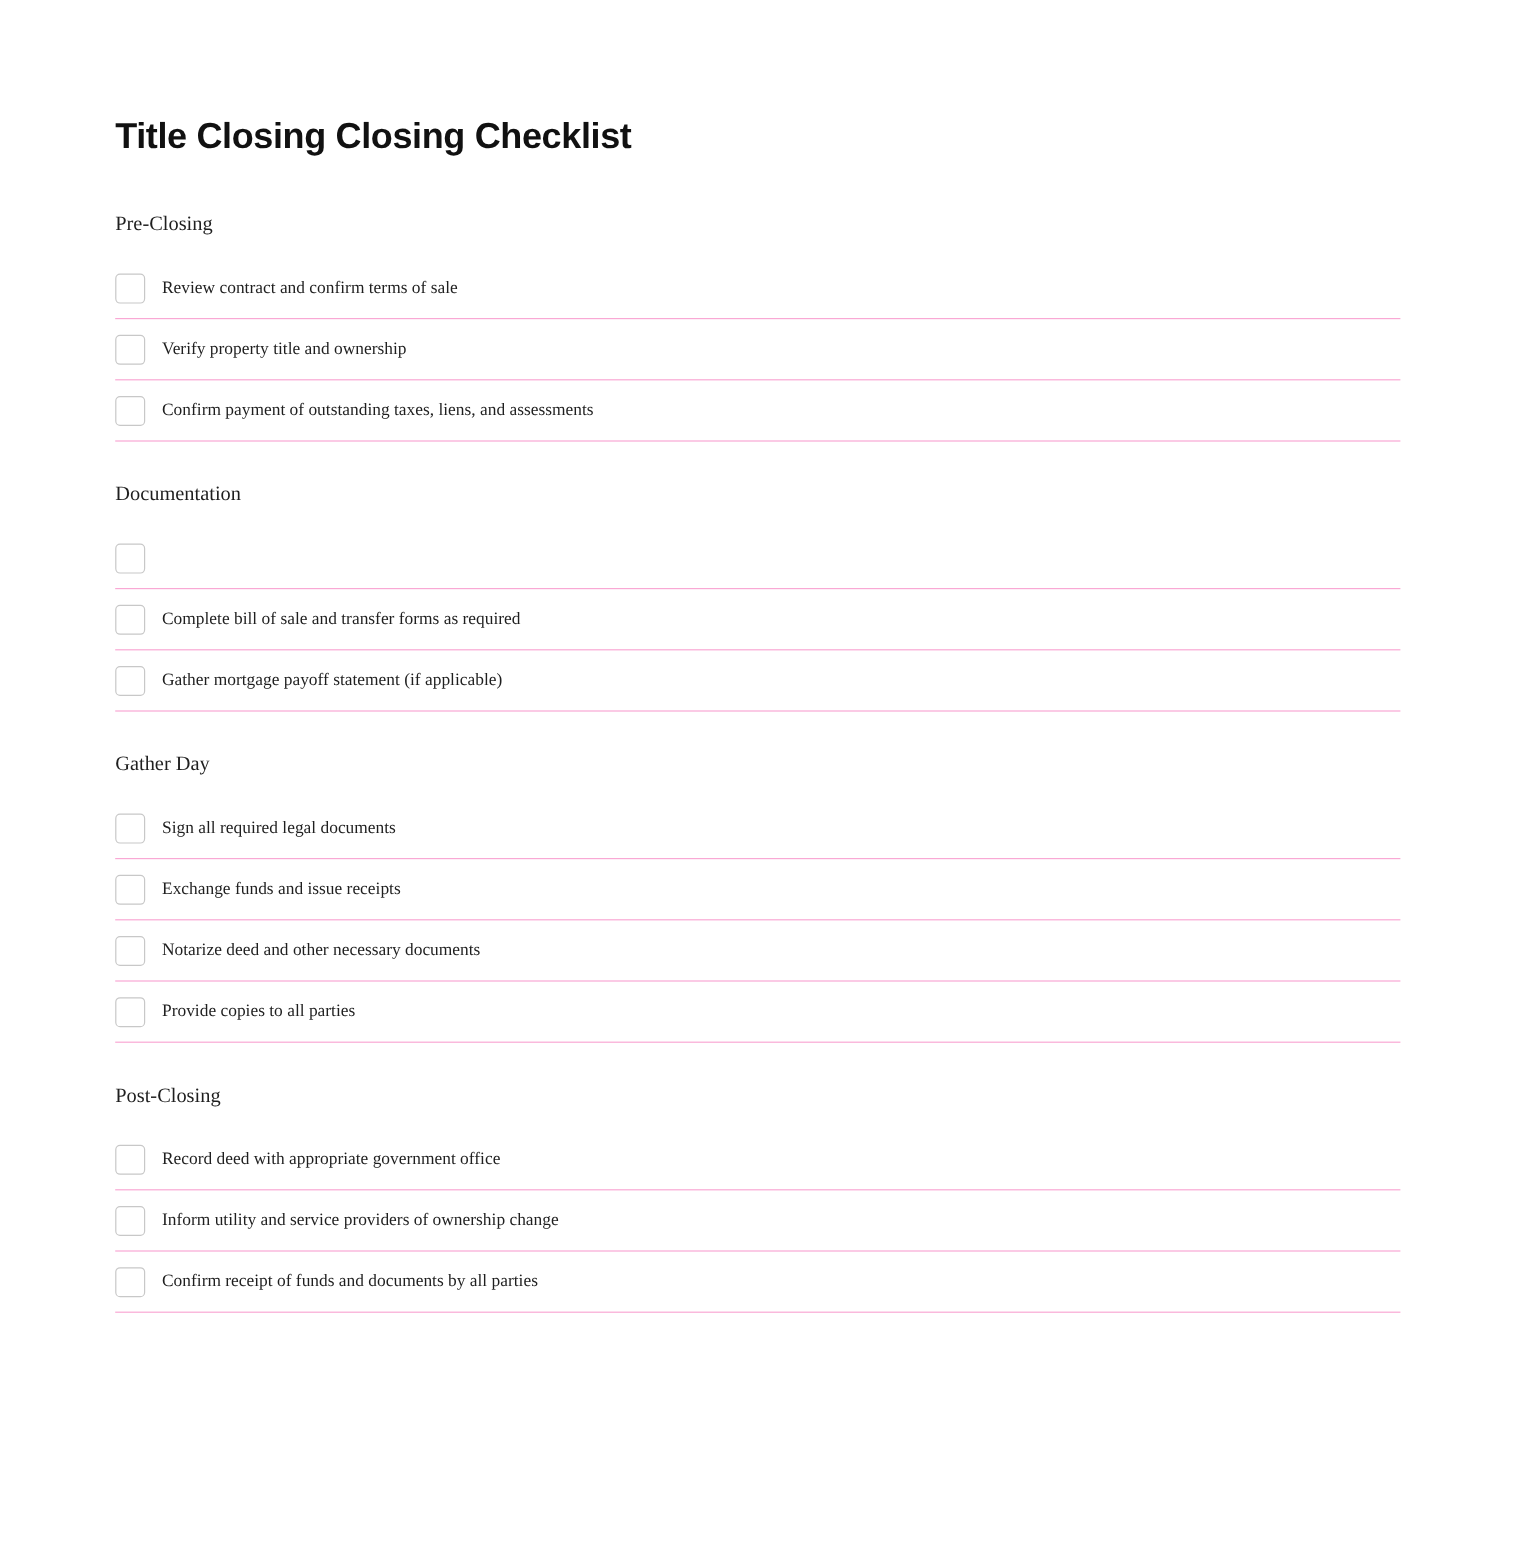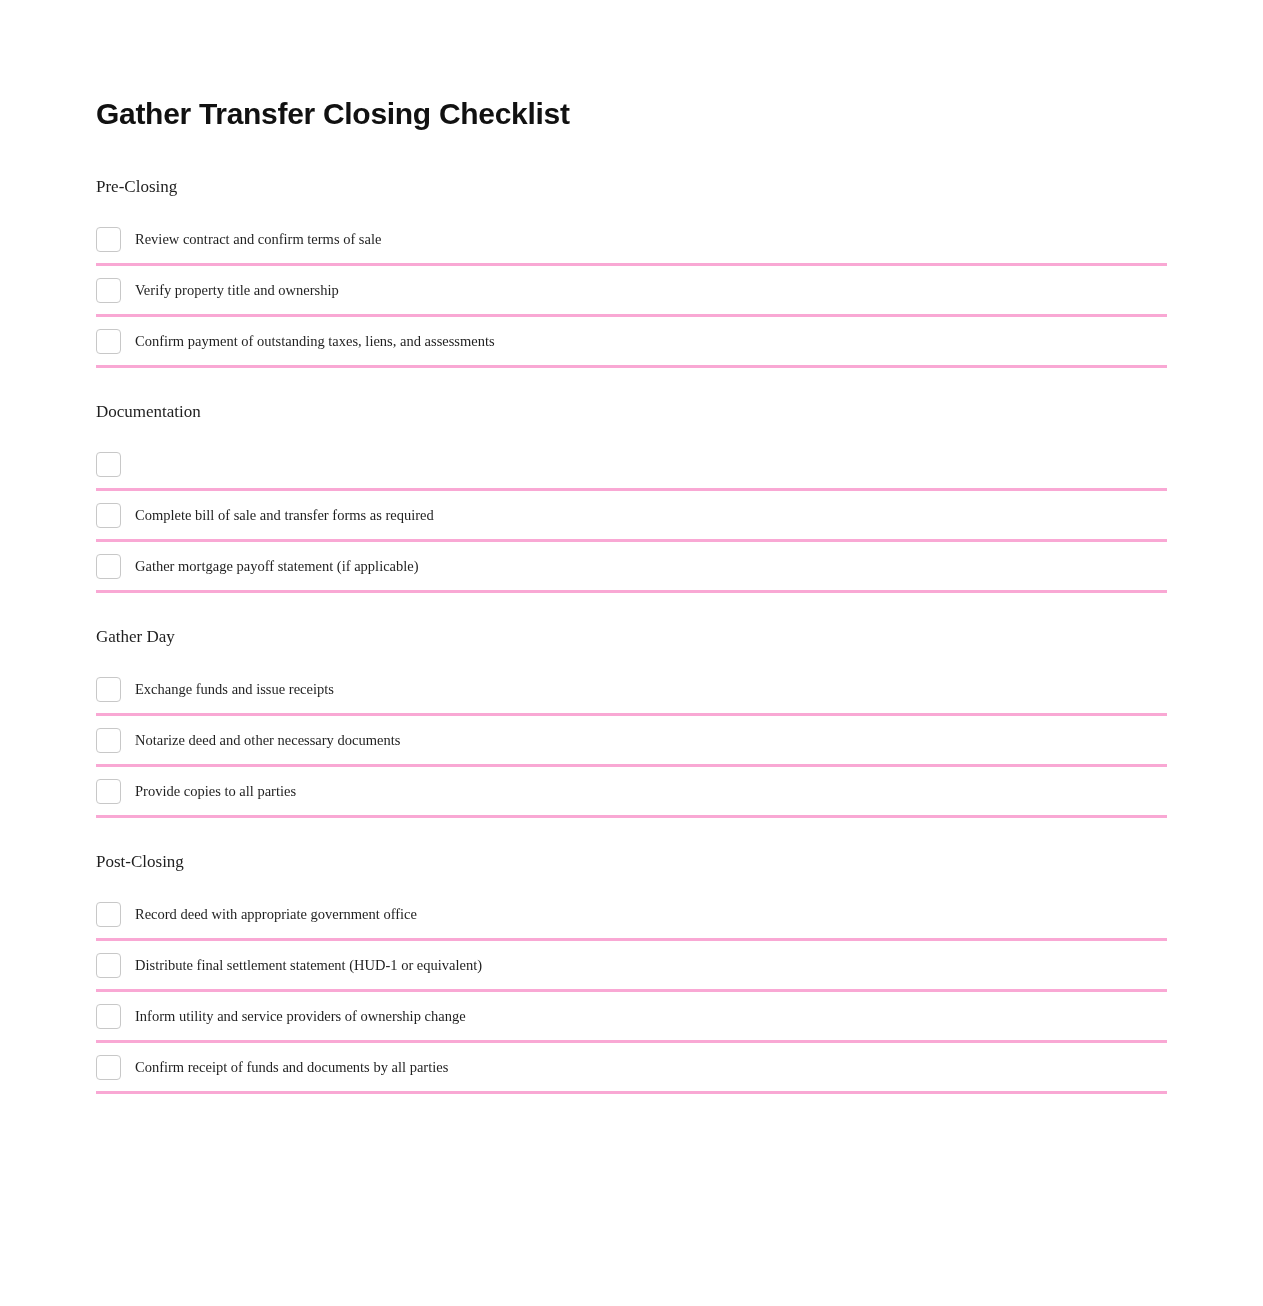--- a/index.html
+++ b/index.html
@@ -43,21 +43,21 @@
     line-height: 1.3;
   }
   .items {
     border-top: none;
   }
   .item {
     display: flex;
     align-items: center;
     gap: 14px;
     height: 51px;
-    border-bottom: 3px solid #f9a8d4;
+    border-bottom: 1px solid #f9a8d4;
     padding: 0 0 0 0;
   }
   .checkbox {
     flex: 0 0 auto;
     width: 25px;
     height: 25px;
     border: 1px solid #c8c8c8;
     border-radius: 4px;
     background: #ffffff;
     display: block;
@@ -68,21 +68,21 @@
     color: #1f1f1f;
     line-height: 1.4;
     white-space: nowrap;
   }
 </style>
 </head>
 <body>
 
 <div class="page">
 
-  <h1 class="doc-title">Gather Transfer Closing Checklist</h1>
+  <h1 class="doc-title">Title Closing Closing Checklist</h1>
 
   <div id="sections-root">
       <div class="section">
         <div class="section-title">Pre-Closing</div>
         <div class="items">
           <div class="item">
             <span class="checkbox"></span>
             <span class="item-label">Review contract and confirm terms of sale</span>
           </div>
           <div class="item">
@@ -109,20 +109,24 @@
             <span class="checkbox"></span>
             <span class="item-label">Gather mortgage payoff statement (if applicable)</span>
           </div>
         </div>
       </div>
       <div class="section">
         <div class="section-title">Gather Day</div>
         <div class="items">
           <div class="item">
             <span class="checkbox"></span>
+            <span class="item-label">Sign all required legal documents</span>
+          </div>
+          <div class="item">
+            <span class="checkbox"></span>
             <span class="item-label">Exchange funds and issue receipts</span>
           </div>
           <div class="item">
             <span class="checkbox"></span>
             <span class="item-label">Notarize deed and other necessary documents</span>
           </div>
           <div class="item">
             <span class="checkbox"></span>
             <span class="item-label">Provide copies to all parties</span>
           </div>
@@ -130,24 +134,20 @@
       </div>
       <div class="section">
         <div class="section-title">Post-Closing</div>
         <div class="items">
           <div class="item">
             <span class="checkbox"></span>
             <span class="item-label">Record deed with appropriate government office</span>
           </div>
           <div class="item">
             <span class="checkbox"></span>
-            <span class="item-label">Distribute final settlement statement (HUD-1 or equivalent)</span>
-          </div>
-          <div class="item">
-            <span class="checkbox"></span>
             <span class="item-label">Inform utility and service providers of ownership change</span>
           </div>
           <div class="item">
             <span class="checkbox"></span>
             <span class="item-label">Confirm receipt of funds and documents by all parties</span>
           </div>
         </div>
       </div>
     </div>
 

